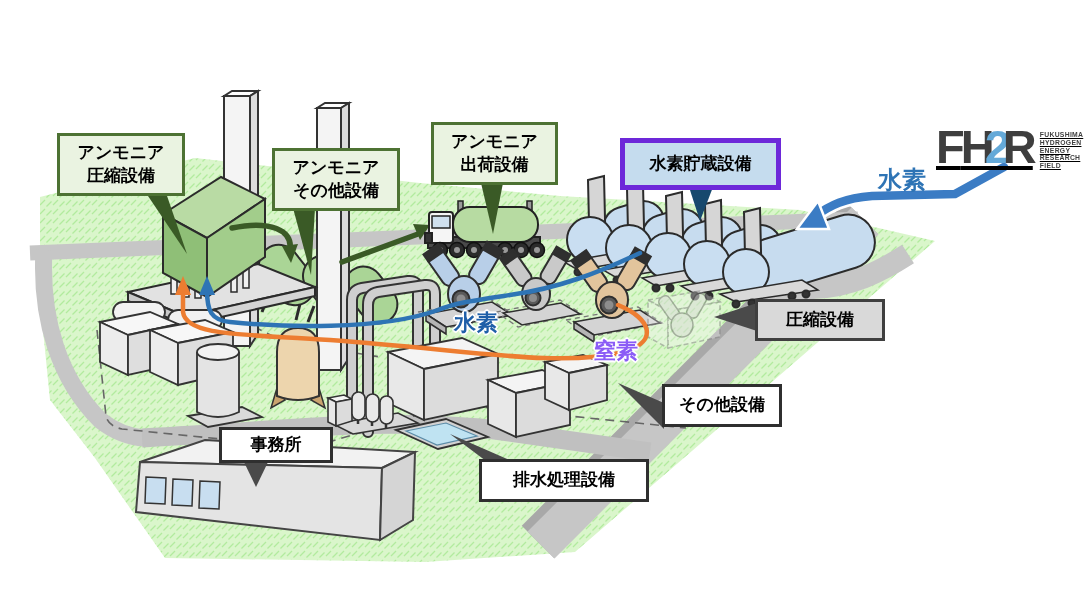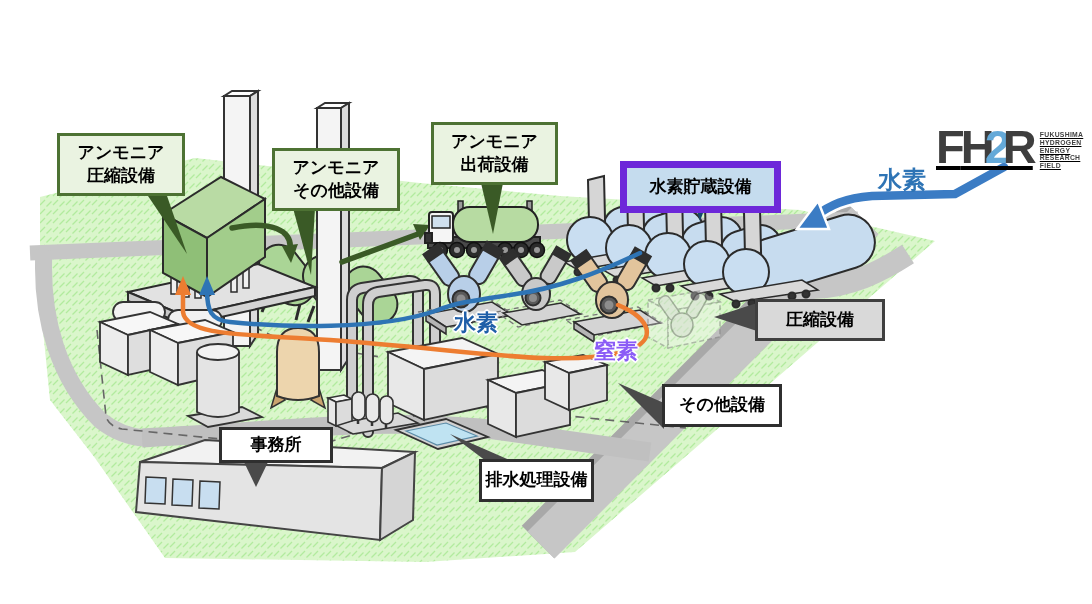--- a/index.html
+++ b/index.html
@@ -2,21 +2,21 @@
 <html><head>
 <meta charset="utf-8">
 <style>
   html,body{margin:0;padding:0;background:#fff;}
   #stage{position:relative;width:1092px;height:604px;background:#fff;overflow:hidden;
          font-family:"Liberation Sans","DejaVu Sans",sans-serif;}
   #stage svg{position:absolute;left:0;top:0;}
   .co{position:absolute;display:flex;flex-direction:column;align-items:center;justify-content:center;
       font-weight:bold;font-size:17px;line-height:1.3;color:#000;text-align:center;box-sizing:border-box;z-index:3;}
   .co.green{background:#eaf3e1;border:3px solid #4d7233;}
-  .co.blue{background:#c5dcee;border:7px solid #6d28d9;margin-top:23px;}
+  .co.blue{background:#c5dcee;border:5px solid #6d28d9;}
   .co.gray{background:#d9d9d9;border:3px solid #3f3f3f;justify-content:center;}
   .co.white{background:#ffffff;border:3px solid #2f2f2f;}
   .flow{position:absolute;font-weight:bold;z-index:3;
         text-shadow:-2px 0 #fff,2px 0 #fff,0 -2px #fff,0 2px #fff,-1px -1px #fff,1px 1px #fff,-1px 1px #fff,1px -1px #fff;}
   .flow.h-mid{left:454px;top:308px;font-size:22px;color:#1f5fa8;}
   .flow.n-mid{left:594px;top:336px;font-size:22px;color:#8b5cf6;}
   .flow.h-top{left:878px;top:164px;font-size:24px;color:#2e74b5;text-shadow:none;}
   #logo{position:absolute;left:936px;top:122px;display:flex;align-items:flex-end;z-index:3;text-decoration:underline;}
   .logo-big{font-size:47px;font-weight:800;letter-spacing:-4px;color:#3e3e3e;line-height:1;}
   .logo-big .two{color:#64a9d8;margin:0 -4px 0 -6px;}
@@ -357,21 +357,21 @@
 </div>
 <div class="co blue" style="left:620px;top:138px;width:161px;height:52px">
   <span>水素貯蔵設備</span>
 </div>
 <div class="co gray" style="left:755px;top:299px;width:130px;height:42px">
   <span>圧縮設備</span>
 </div>
 <div class="co white" style="left:662px;top:384px;width:120px;height:43px">
   <span>その他設備</span>
 </div>
-<div class="co white" style="left:479px;top:459px;width:115px;height:43px">
+<div class="co white" style="left:479px;top:459px;width:170px;height:43px">
   <span>排水処理設備</span>
 </div>
 <div class="co white" style="left:219px;top:427px;width:114px;height:36px">
   <span>事務所</span>
 </div>
 
 <div class="flow h-top">水素</div>
 <div class="flow h-mid">水素</div>
 <div class="flow n-mid">窒素</div>
 

